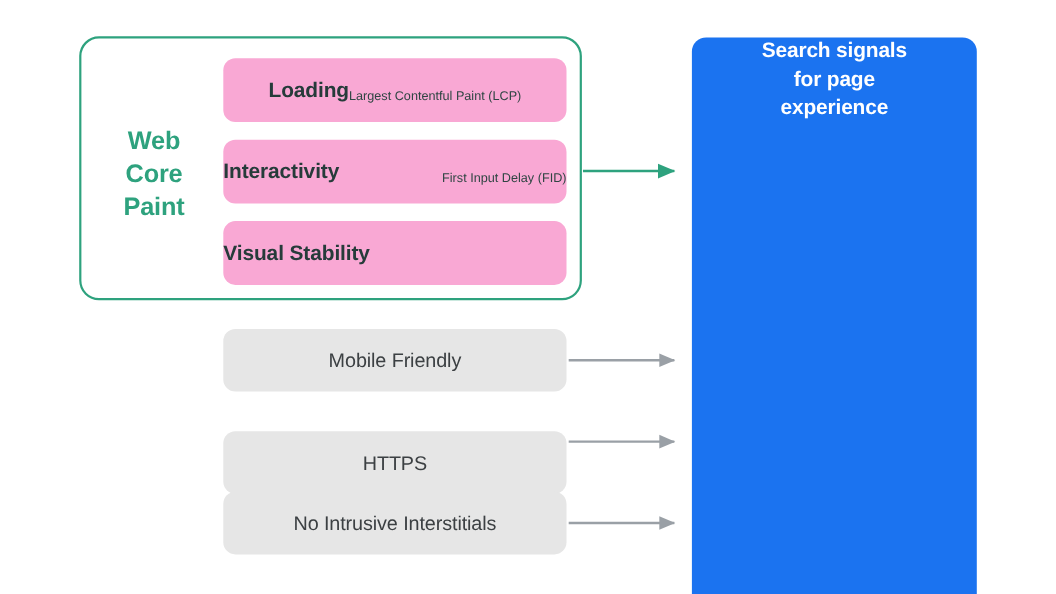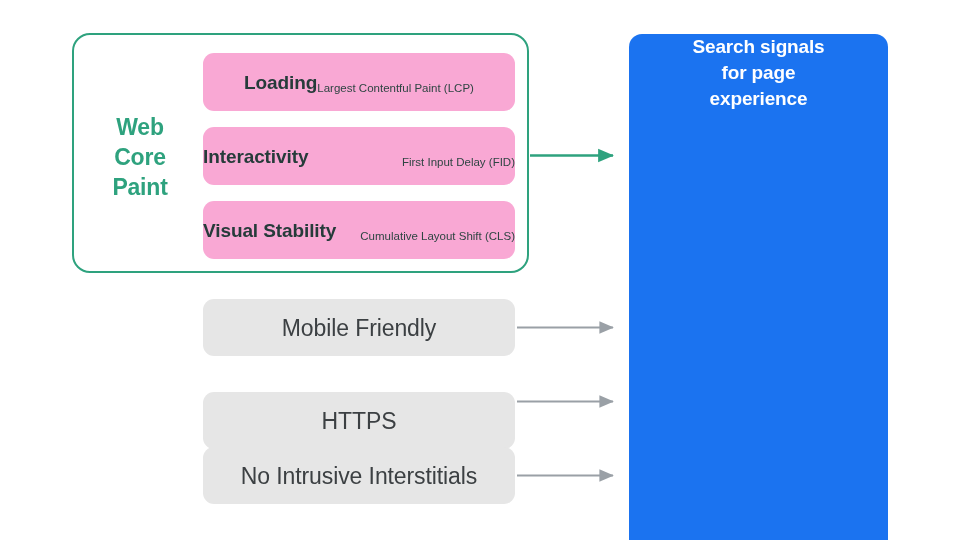--- a/index.html
+++ b/index.html
@@ -89,21 +89,21 @@
     display: flex;
     align-items: center;
     justify-content: center;
     box-sizing: border-box;
   }
   .signal-card.s0 { top: 299px; }
   .signal-card.s1 { top: 392px; }
   .signal-card.s2 { top: 447px; }
   .signal-label {
     color: #3C4043;
-    font-size: 23px;
+    font-size: 18px;
     font-weight: normal;
     line-height: 24px;
     letter-spacing: -0.1px;
   }
 
   
   .destination-box {
     position: absolute;
     left: 629px;
     top: 34px;
@@ -154,21 +154,20 @@
     <div class="metric-sub">Largest Contentful Paint (LCP)</div>
   </div>
 
   <div class="metric-card m1">
     <div class="metric-title">Interactivity</div>
     <div class="metric-sub">First Input Delay (FID)</div>
   </div>
 
   <div class="metric-card m2">
     <div class="metric-title">Visual Stability</div>
-    <div class="metric-sub">Cumulative Layout Shift (CLS)</div>
   </div>
 
   <div class="signal-card s0">
     <div class="signal-label">Mobile Friendly</div>
   </div>
 
   <div class="signal-card s1">
     <div class="signal-label">HTTPS</div>
   </div>
 

